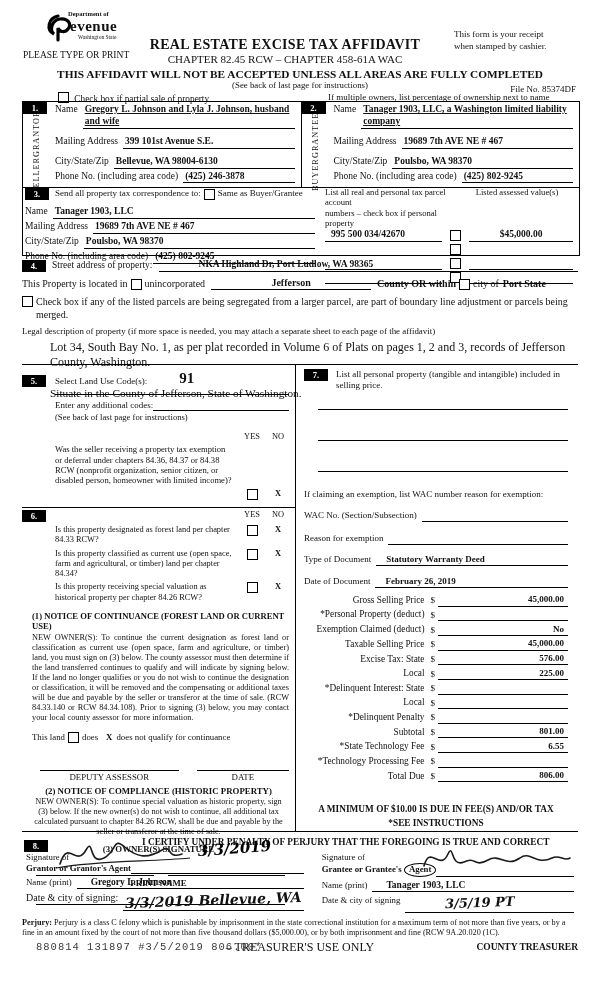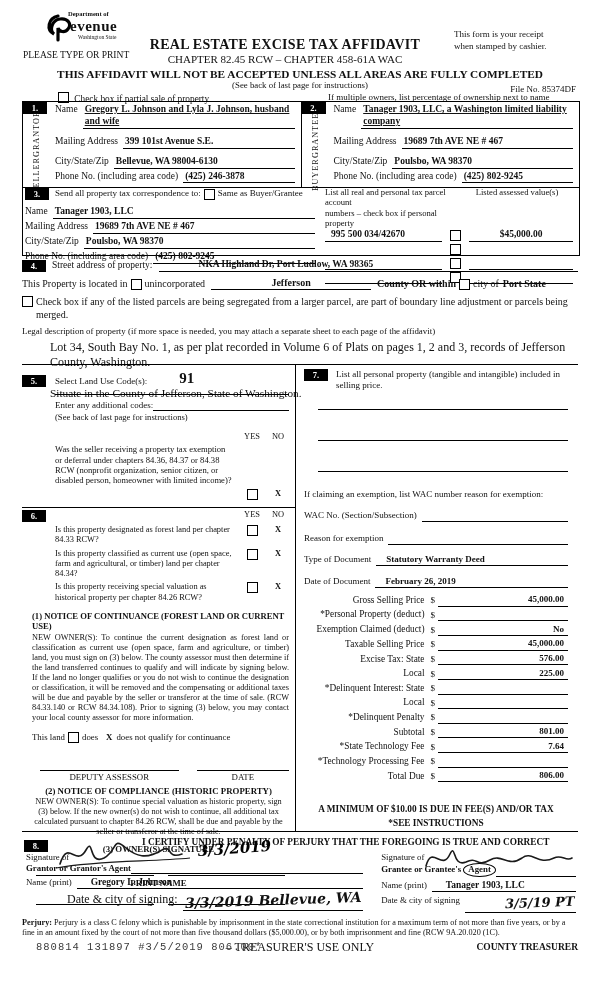--- a/index.html
+++ b/index.html
@@ -366,21 +366,21 @@
           <span class="mline"></span>
         </div>
         <div class="mrow">
           <span class="mlabel">Subtotal</span>
           <span class="mdollar">$</span>
           <span class="mline">801.00</span>
         </div>
         <div class="mrow">
           <span class="mlabel">*State Technology Fee</span>
           <span class="mdollar">$</span>
-          <span class="mline">7.64</span>
+          <span class="mline">6.55</span>
         </div>
         <div class="mrow">
           <span class="mlabel">*Technology Processing Fee</span>
           <span class="mdollar">$</span>
           <span class="mline"></span>
         </div>
         <div class="mrow">
           <span class="mlabel">Total Due</span>
           <span class="mdollar">$</span>
           <span class="mline">806.00</span>
@@ -410,21 +410,21 @@
             <span style="display:block;font-size:8.8px;">Signature of</span>
             <span class="b" style="display:block;font-size:8.8px;">Grantor or Grantor's Agent</span>
           </span>
           <span class="fval"></span>
         </div>
         <div class="frow" style="margin-top:3px;">
           <span class="flab" style="font-size:8.8px;">Name (print)</span>
           <span class="fval" style="text-align:left;padding-left:14px;">Gregory L. Johnson</span>
         </div>
         <div class="frow" style="margin-top:3px;">
-          <span class="flab" style="font-size:12px;margin-left:41px;">Date &amp; city of signing:</span>
+          <span class="flab" style="font-size:10px;">Date &amp; city of signing:</span>
           <span class="fval" style="text-align:left;"><span class="script" style="font-size:14px;">3/3/2019  Bellevue, WA</span></span>
         </div>
       </div>
 
       <div style="flex:1;position:relative;padding:0 4px 0 4px;">
         <svg class="sigsvg" style="right:2px;top:-14px;" width="160" height="38" viewBox="0 0 160 38">
           <path d="M8,28 C14,6 24,34 32,16 C38,4 34,30 48,24 C60,18 58,30 72,22 C84,15 90,30 104,20 C114,12 120,28 136,20 C144,16 148,24 154,20" fill="none" stroke="#1a1a1a" stroke-width="1.6" stroke-linecap="round"></path>
         </svg>
         <div class="frow" style="align-items:flex-end;">
           <span>

